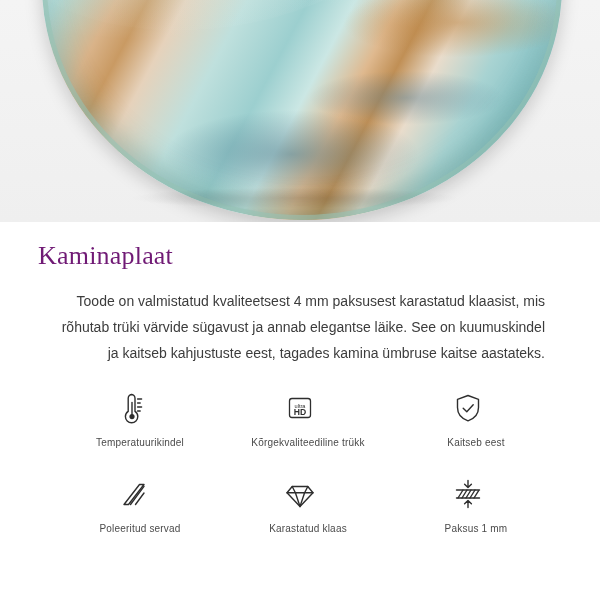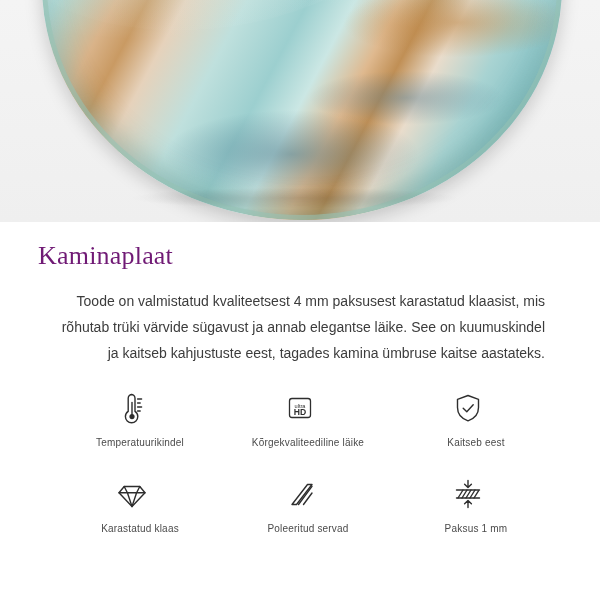--- a/index.html
+++ b/index.html
@@ -216,51 +216,51 @@
       </div>
 
       <div class="feature">
         <div class="ico">
           <svg width="38" height="40" viewBox="0 0 38 40">
             <rect class="hd-box" x="8.5" y="10.5" width="21" height="19" rx="2.5"></rect>
             <text class="hd-text" x="19" y="19.5" font-size="5.6" text-anchor="middle">ultra</text>
             <text class="hd-text" x="19" y="27" font-size="8.6" font-weight="bold" text-anchor="middle">HD</text>
           </svg>
         </div>
-        <div class="cap">Kõrgekvaliteediline läike</div>
+        <div class="cap">Kõrgekvaliteediline trükk</div>
       </div>
 
       <div class="feature">
         <div class="ico">
           <svg width="36" height="40" viewBox="0 0 36 40">
             <path class="stroke" d="M18 7.5l10.5 3.8v8.2c0 6.3-4.3 11.2-10.5 13.3-6.2-2.1-10.5-7-10.5-13.3v-8.2L18 7.5z"></path>
             <path class="stroke" stroke-width="2" d="M13.2 20.2l3.6 3.6 6.4-7"></path>
           </svg>
         </div>
         <div class="cap">Kaitseb eest</div>
       </div>
 
       <div class="feature">
         <div class="ico">
+          <svg width="36" height="40" viewBox="0 0 36 40">
+            <path class="stroke" d="M10 30.5L25.5 10.5h4.5L14.5 30.5z"></path>
+            <path class="stroke" d="M16.5 30.5L30 12.4M21.5 30.5L30 19"></path>
+          </svg>
+        </div>
+        <div class="cap">Poleeritud servad</div>
+      </div>
+
+      <div class="feature">
+        <div class="ico">
           <svg width="40" height="40" viewBox="0 0 40 40">
             <path class="stroke" d="M12.2 12.5h15.6l5.2 6.2L20 32.5 7 18.7l5.2-6.2z"></path>
             <path class="stroke" d="M7 18.7h26M12.2 12.5l3.2 6.2L20 32.5M27.8 12.5l-3.2 6.2L20 32.5M15.4 18.7h9.2"></path>
           </svg>
         </div>
         <div class="cap">Karastatud klaas</div>
-      </div>
-
-      <div class="feature">
-        <div class="ico">
-          <svg width="36" height="40" viewBox="0 0 36 40">
-            <path class="stroke" d="M10 30.5L25.5 10.5h4.5L14.5 30.5z"></path>
-            <path class="stroke" d="M16.5 30.5L30 12.4M21.5 30.5L30 19"></path>
-          </svg>
-        </div>
-        <div class="cap">Poleeritud servad</div>
       </div>
 
       <div class="feature">
         <div class="ico">
           <svg width="40" height="40" viewBox="0 0 40 40">
             <path class="stroke" d="M20 6.5v6.5M16.6 10.2l3.4 3.4 3.4-3.4"></path>
             <path class="stroke" d="M8.5 16h23M8.5 24h23"></path>
             <path class="stroke" stroke-width="1.1" d="M10 24l5-8M14 24l5-8M18 24l5-8M22 24l5-8M26 24l4.5-7.2"></path>
             <path class="stroke" d="M20 33.5V27M16.6 29.8l3.4-3.4 3.4 3.4"></path>
           </svg>

